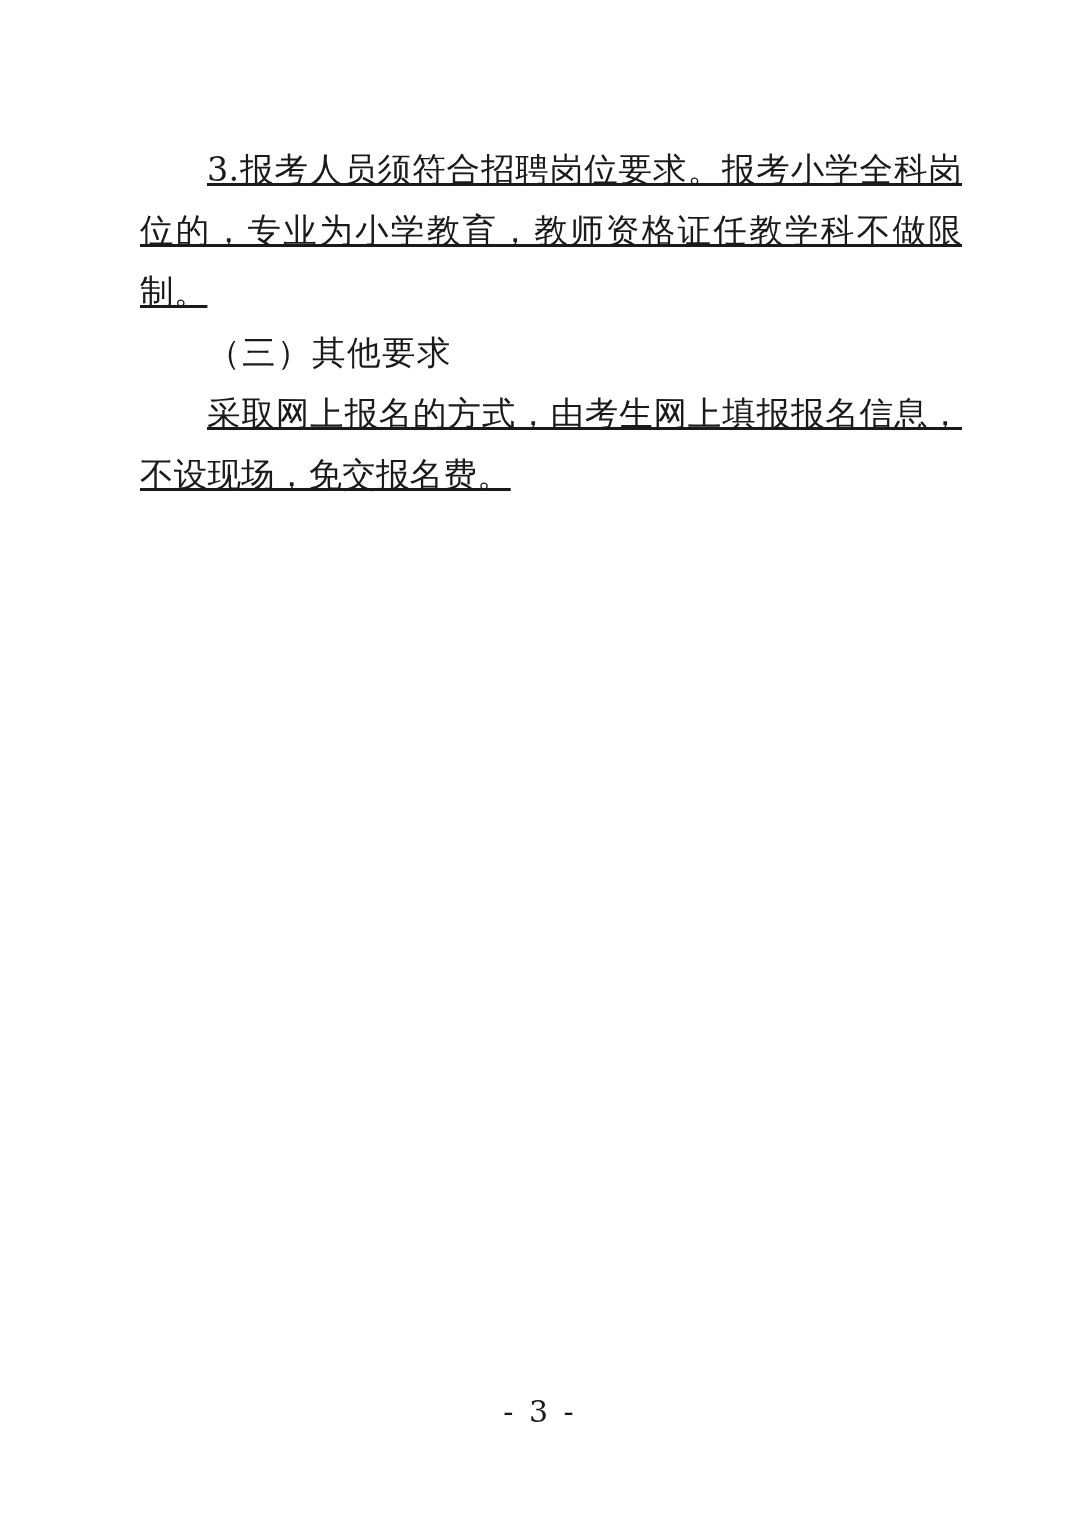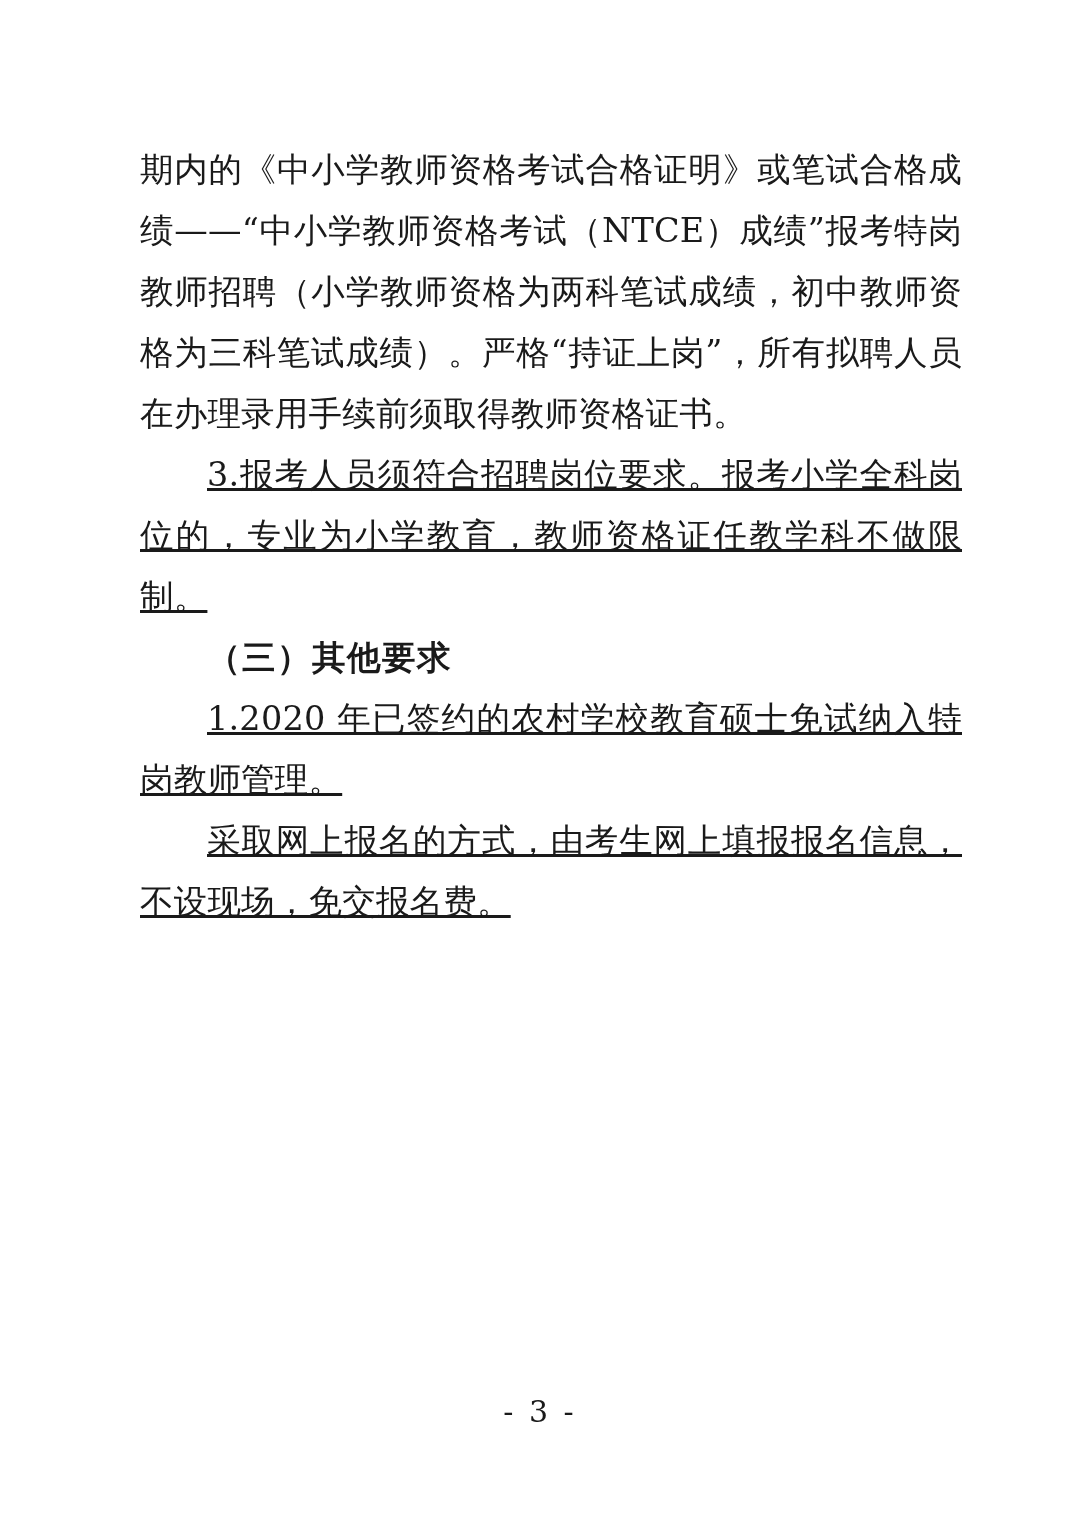--- a/index.html
+++ b/index.html
@@ -37,40 +37,38 @@
   }
   .para {
     text-indent: 0;
   }
   .indent {
     text-indent: 2em;
     text-decoration: underline;
   }
   .heading {
     font-family: "DejaVu Serif", "Liberation Serif", serif;
-    font-weight: bold;
+    font-weight: normal;
     text-indent: 2em;
     letter-spacing: 1.5px;
   }
   .footer {
     position: absolute;
     left: 0;
     right: 0;
     bottom: 98px;
     text-align: center;
     font-size: 30px;
     letter-spacing: 3px;
     color: #1a1a1a;
   }
 </style>
 </head>
 <body>
 
 <div class="page">
   <div class="doc-body" id="doc-body">
-      <p class="para">期内的《中小学教师资格考试合格证明》或笔试合格成绩——“中小学教师资格考试（NTCE）成绩”报考特岗教师招聘（小学教师资格为两科笔试成绩，初中教师资格为三科笔试成绩）。严格“持证上岗”，所有拟聘人员在办理录用手续前须取得教师资格证书。</p>
       <p class="para indent">3.报考人员须符合招聘岗位要求。报考小学全科岗位的，专业为小学教育，教师资格证任教学科不做限制。</p>
       <p class="heading">（三）其他要求</p>
-      <p class="para indent">1.2020 年已签约的农村学校教育硕士免试纳入特岗教师管理。</p>
       <p class="para indent">采取网上报名的方式，由考生网上填报报名信息，不设现场，免交报名费。</p>
     </div>
   <div class="footer">- 3 -</div>
 </div>
 
 </body></html>

